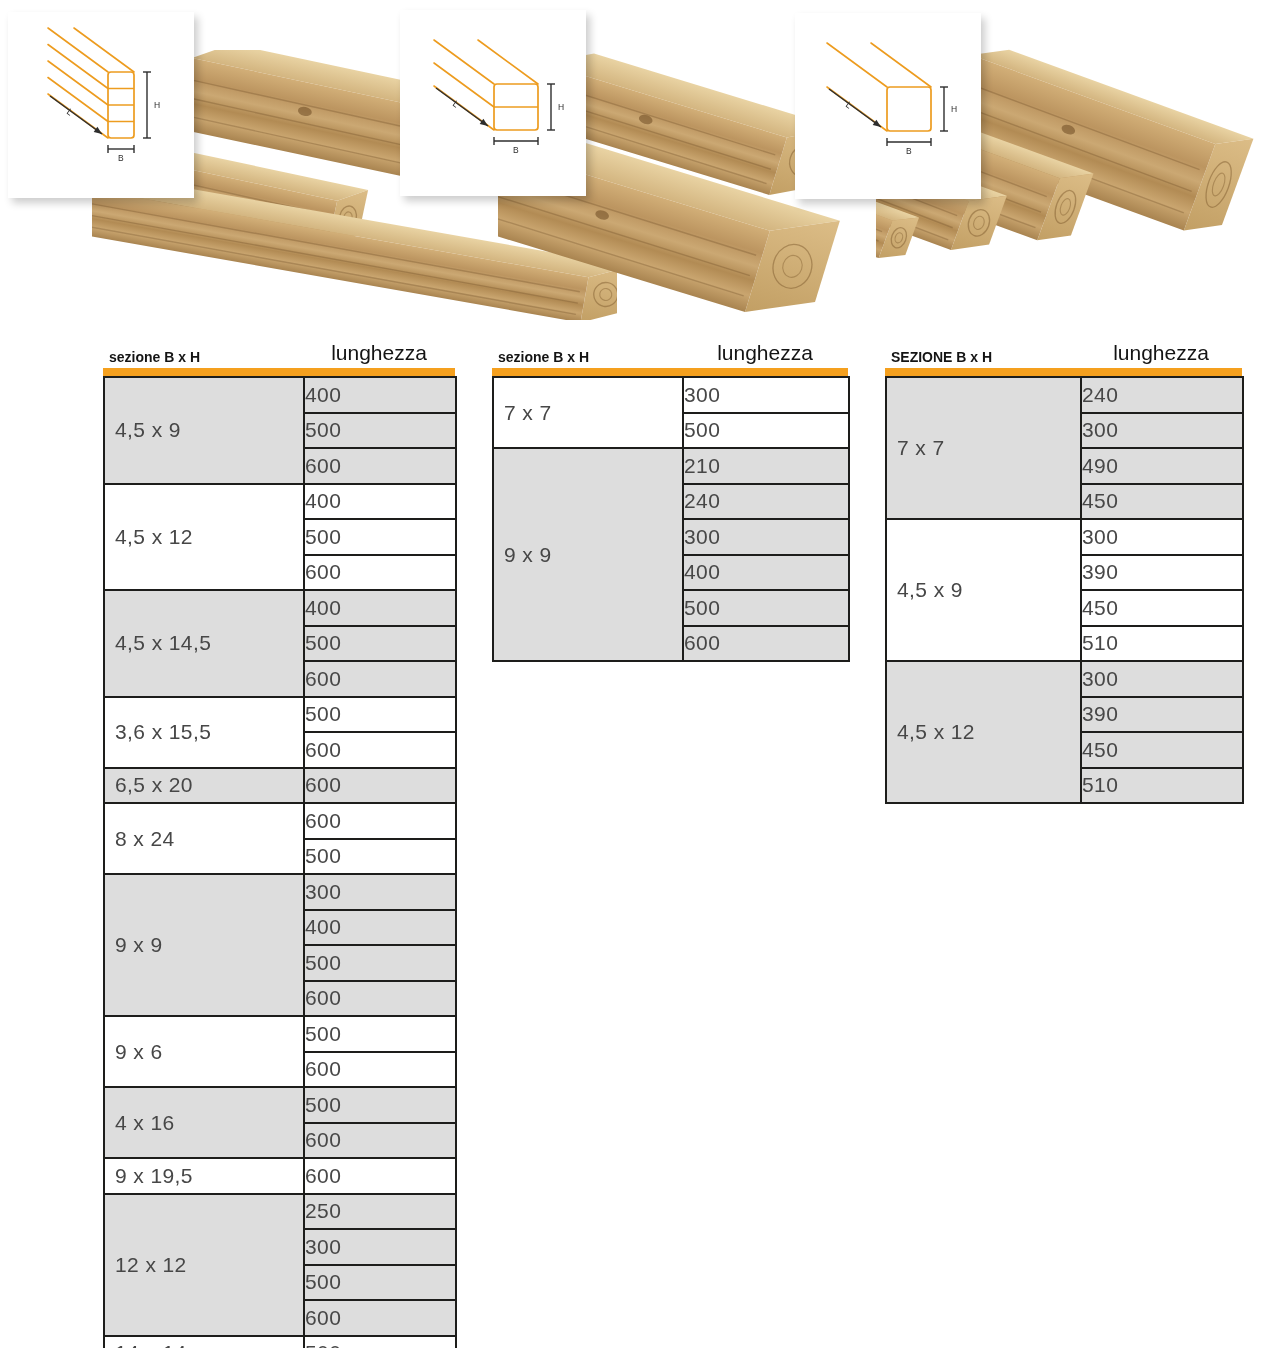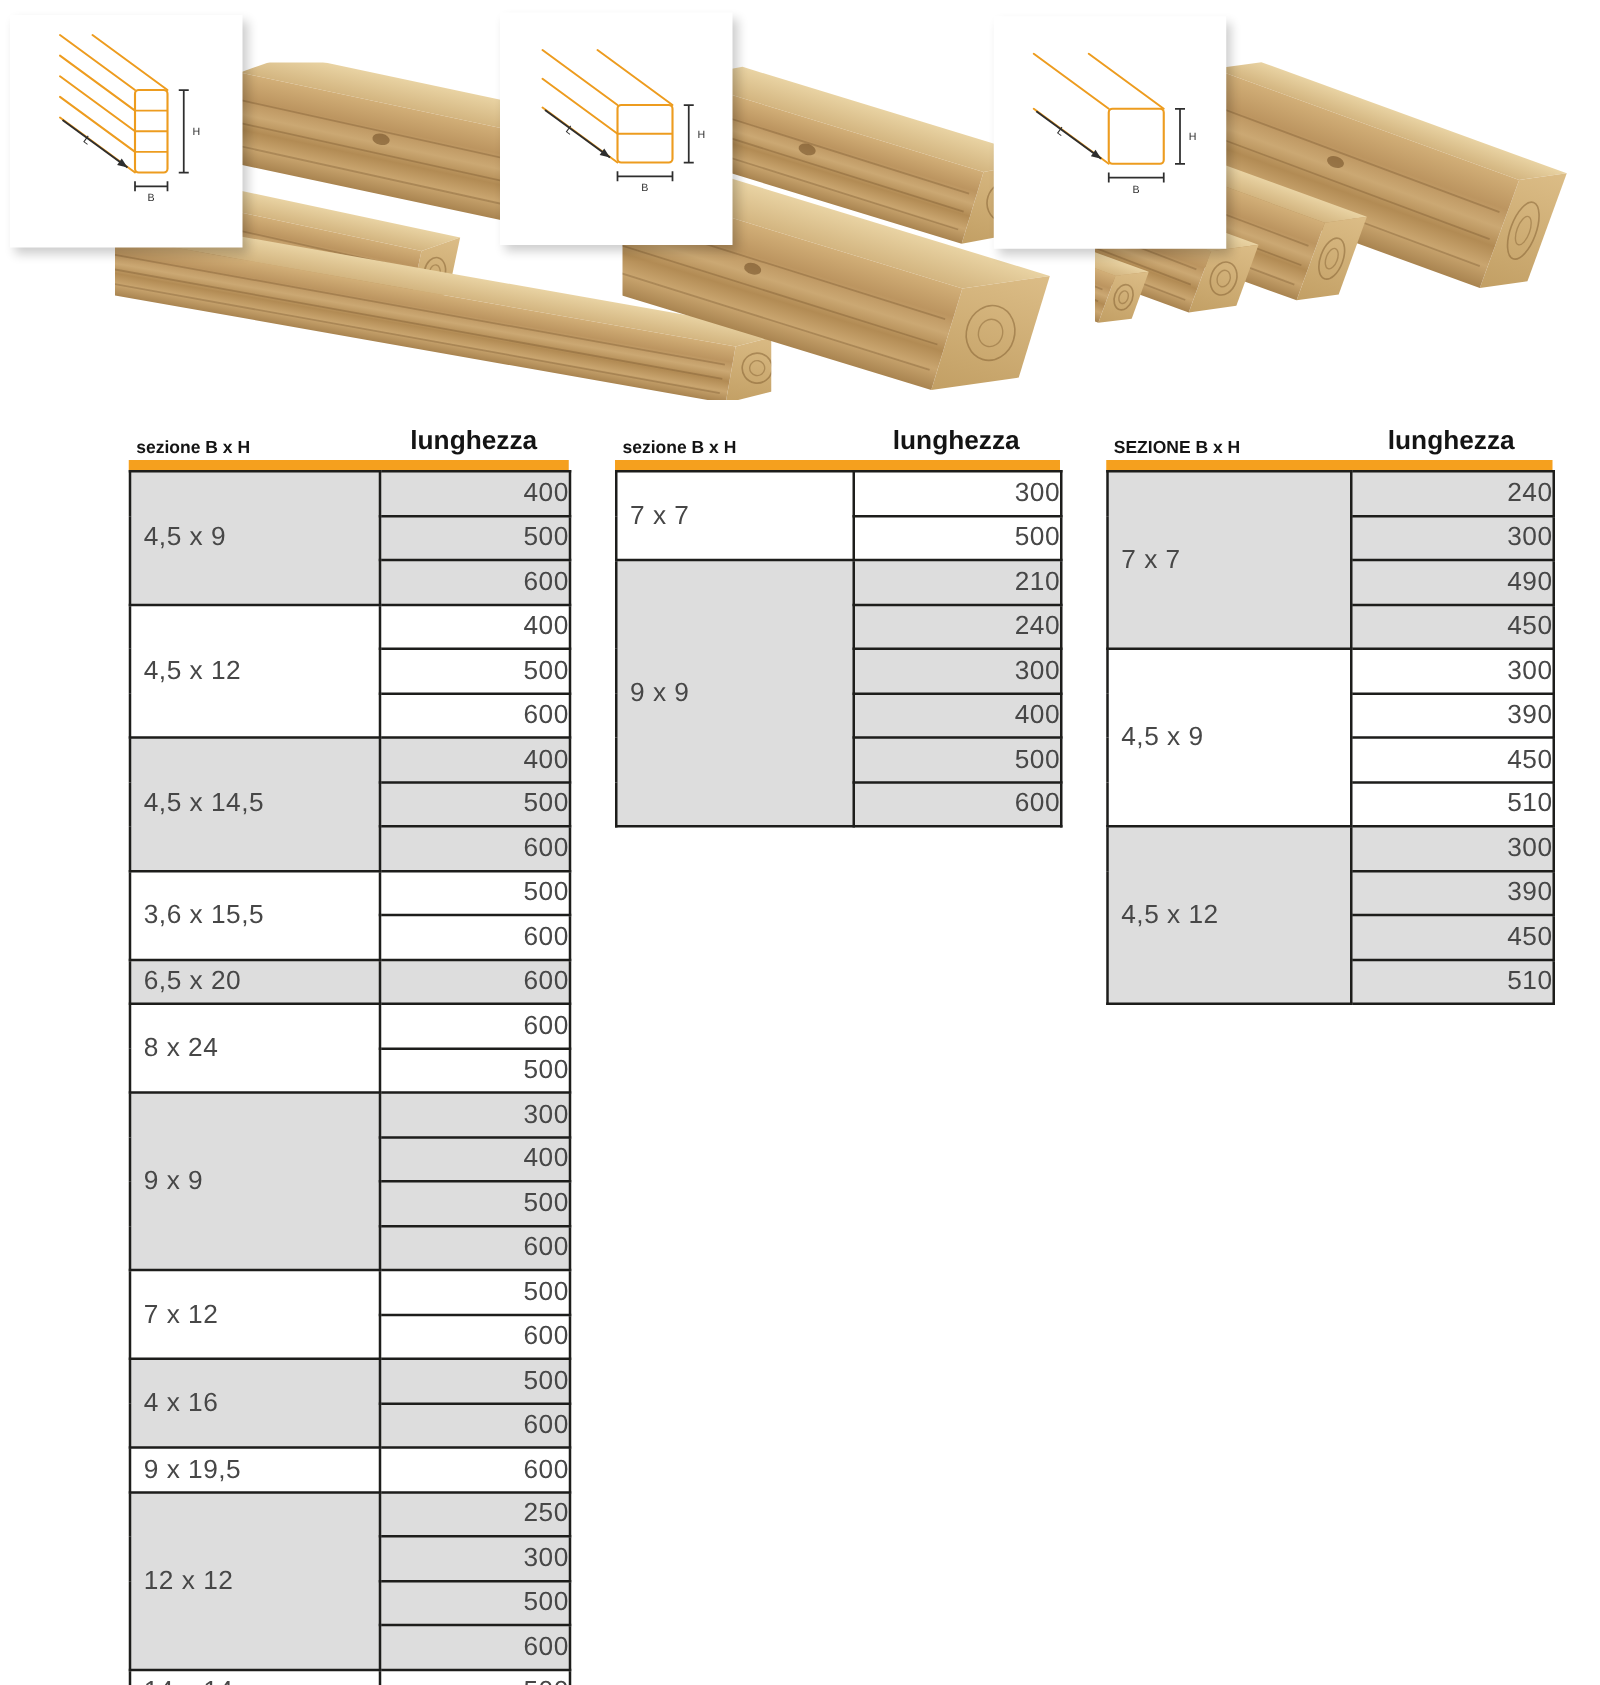--- a/index.html
+++ b/index.html
@@ -20,29 +20,29 @@
 
   
   .dcard{position:absolute;z-index:2;width:186px;height:186px;background:#ffffff;
          box-shadow:4px 5px 8px rgba(0,0,0,0.20);}
   .dcard svg{display:block;}
 
   
   .wtable{position:absolute;z-index:1;}
   .thead{position:relative;height:26px;}
   .h-sez{position:absolute;left:6px;bottom:3px;font-weight:bold;font-size:14px;color:var(--head-text);white-space:nowrap;}
-  .h-lun{position:absolute;bottom:3px;text-align:center;font-weight:bold;font-size:21px;color:var(--head-text);}
+  .h-lun{position:absolute;bottom:3px;text-align:center;font-weight:normal;font-size:21px;color:var(--head-text);}
   .obar{height:8px;background:var(--accent);}
   .wtable table{border-collapse:collapse;width:100%;table-layout:fixed;}
   .wtable td{border:2px solid var(--border);height:33.5px;padding:0;
              font-size:21px;color:var(--cell-text);background:#ffffff;
              font-weight:400;letter-spacing:0.4px;}
   .wtable td.shade{background:var(--shade);}
   .wtable td.sez{text-align:left;padding-left:10px;vertical-align:middle;}
-  .wtable td.len{text-align:right;vertical-align:middle;}
+  .wtable td.len{text-align:left;vertical-align:middle;}
 </style>
 </head>
 <body>
 
 <div class="page">
 
   <div class="scene" style="left:92px;top:50px;width:525px;height:270px">
       <svg viewBox="0 0 525 270" width="525" height="270">
         <defs>
           <linearGradient id="wf0" x1="0" y1="0" x2="0" y2="1">
@@ -337,21 +337,21 @@
           <tr>
             <td class="len shade">400</td>
           </tr>
           <tr>
             <td class="len shade">500</td>
           </tr>
           <tr>
             <td class="len shade">600</td>
           </tr>
           <tr>
-            <td class="sez" rowspan="2">7 x 12</td>
+            <td class="sez" rowspan="2">9 x 6</td>
             <td class="len">500</td>
           </tr>
           <tr>
             <td class="len">600</td>
           </tr>
           <tr>
             <td class="sez shade" rowspan="2">4 x 16</td>
             <td class="len shade">500</td>
           </tr>
           <tr>

